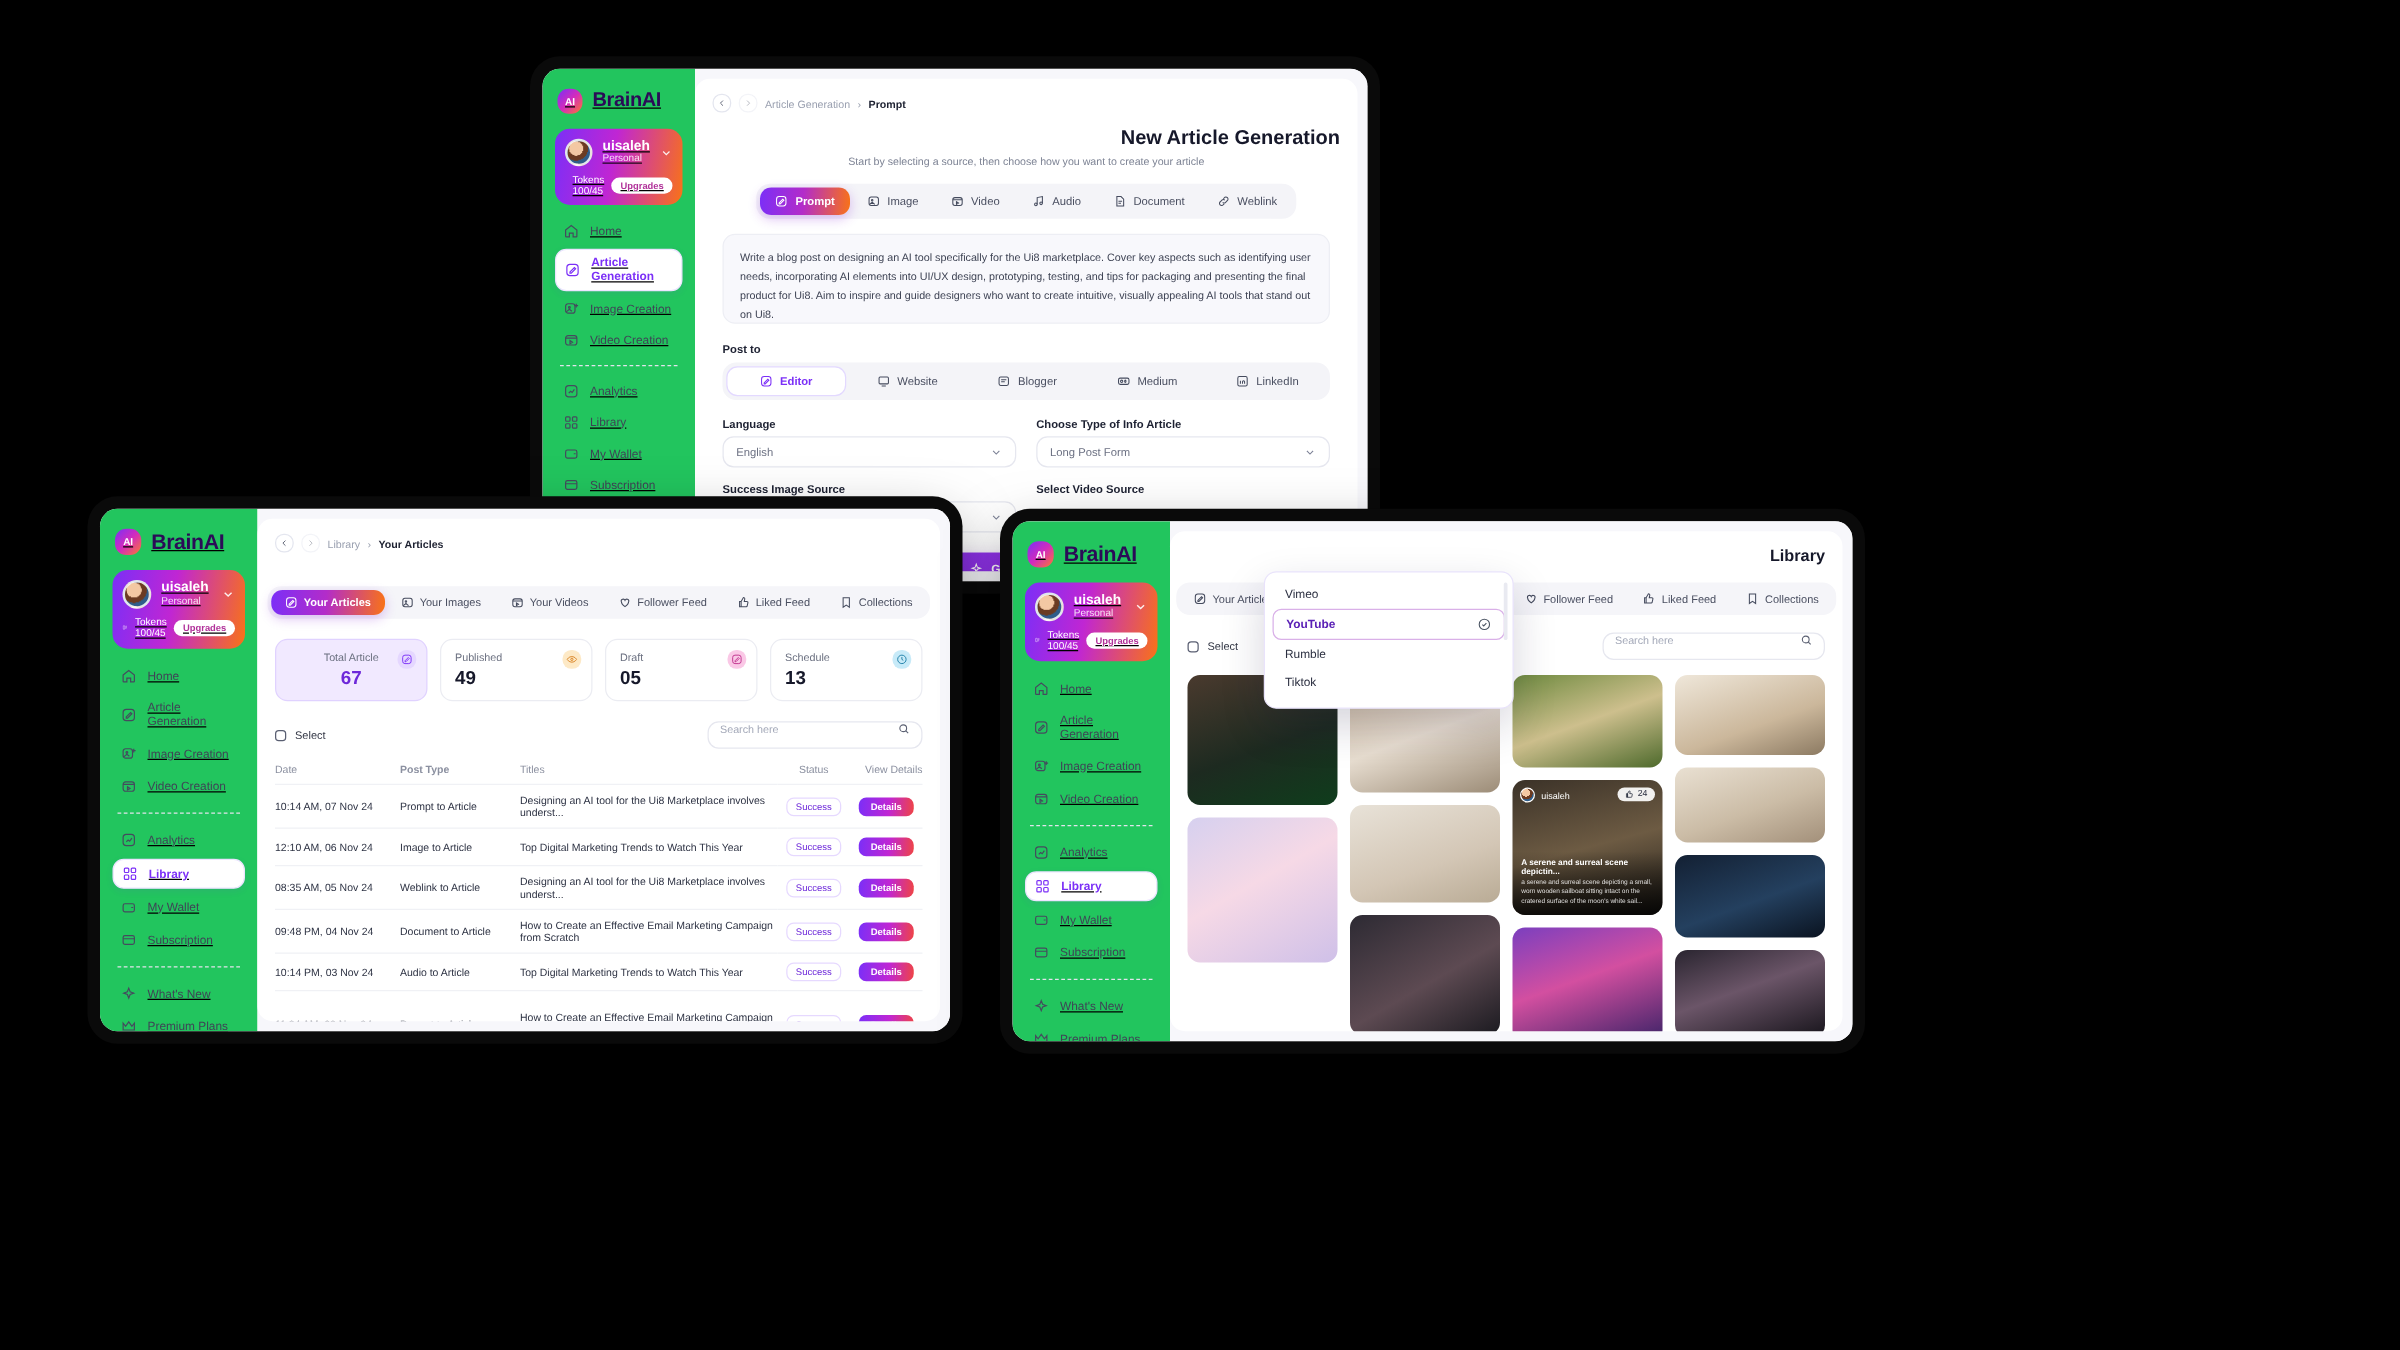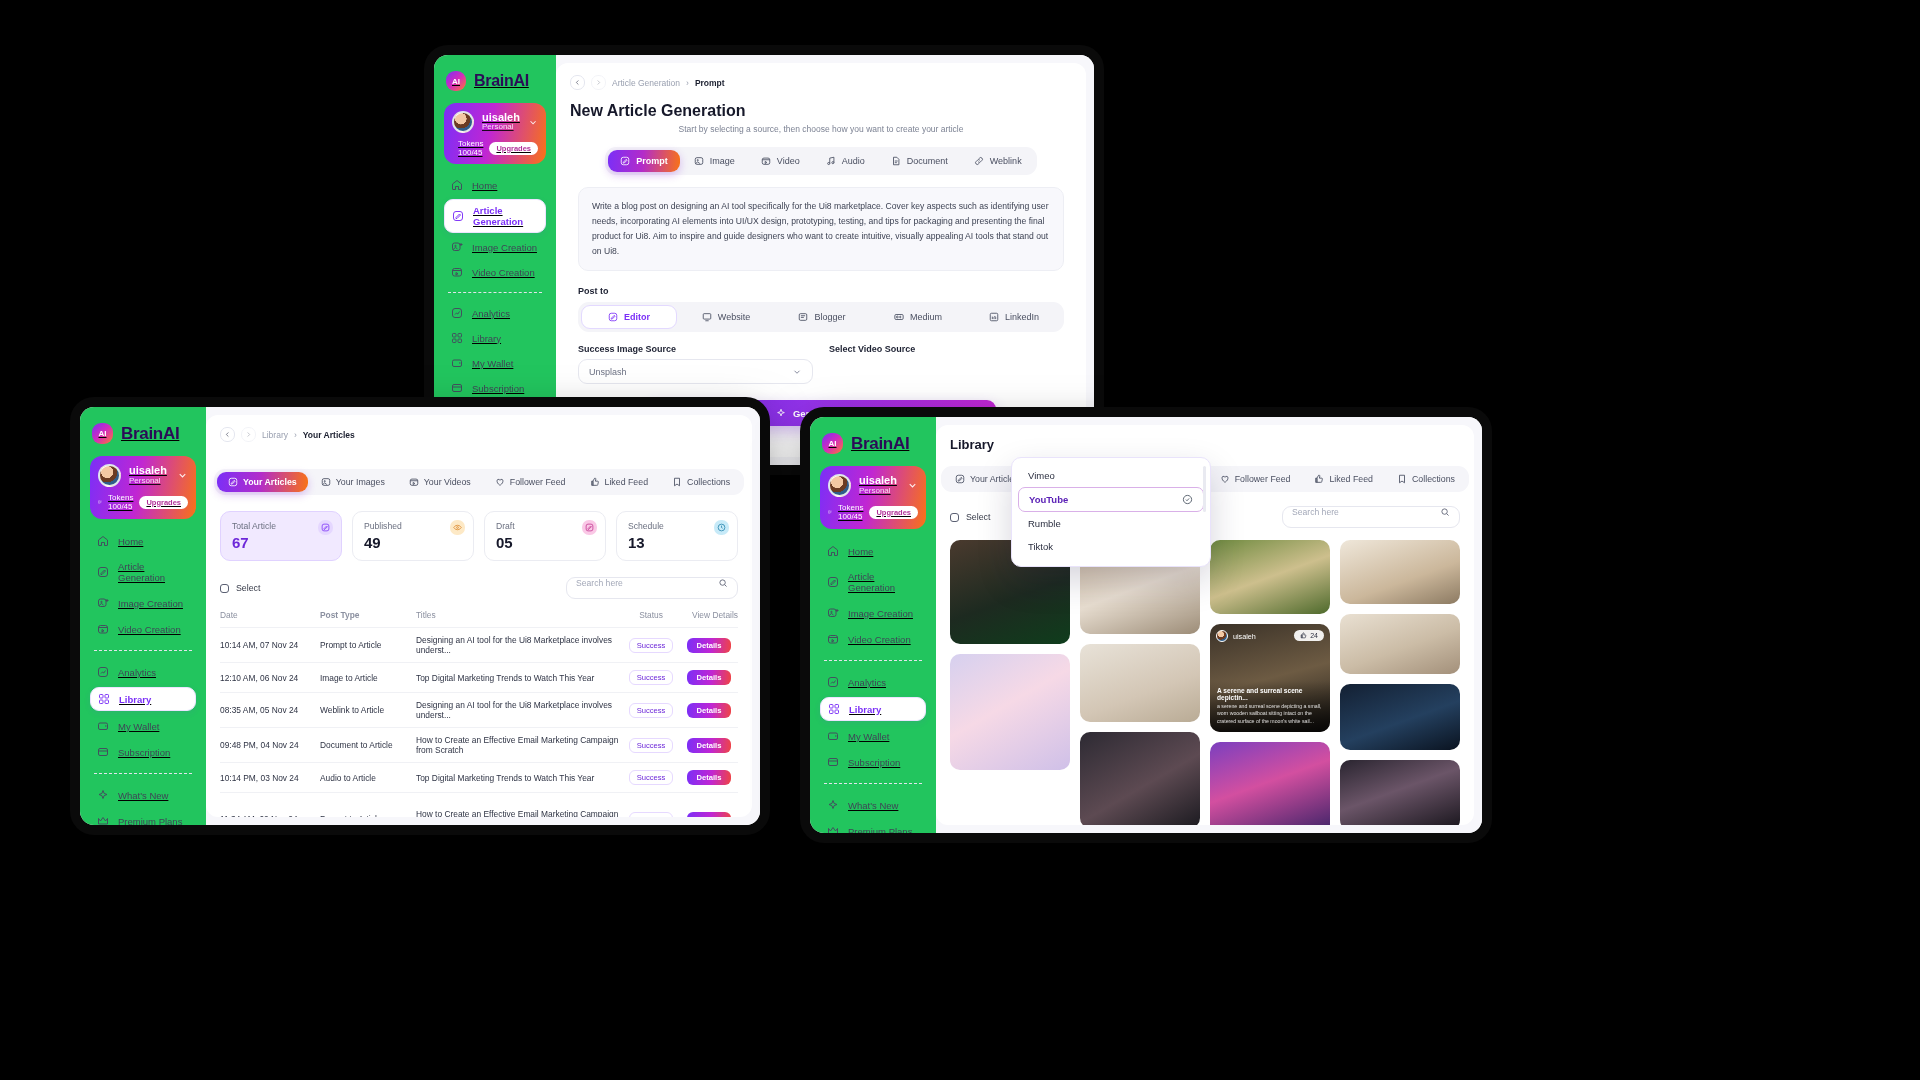--- a/index.html
+++ b/index.html
@@ -56,21 +56,21 @@
   }
   .ico { flex:none; display:inline-flex; align-items:center; justify-content:center; color:#454b5e; }
   .navitem.active .ico { color:#7b2ff7; }
   .divider { border-top:1px dashed #e2e4ec; }
   
   .main { flex:1; background:#f7f7fb; display:flex; flex-direction:column; min-width:0; }
   .panel { background:#fff; border-radius:12px; flex:1; min-height:0; display:flex; flex-direction:column; overflow:hidden; }
   .crumbs { display:flex; align-items:center; color:#9aa0b0; }
   .navbtn { border:1px solid #e4e6ef; border-radius:7px; display:flex;align-items:center;justify-content:center;color:#5c6173; background:#fff; }
   .crumb-cur { color:#1c2030; font-weight:600; }
-  .page-title { text-align:left; font-weight:700; color:#16182a; }
+  .page-title { text-align:right; font-weight:700; color:#16182a; }
   .page-sub { text-align:center; color:#7d8394; }
   .segbar { display:inline-flex; background:#f4f4f8; border-radius:11px; align-items:center; }
   .seg { display:flex;align-items:center;gap:6px; color:#4a4f61; border-radius:9px; white-space:nowrap; }
   .seg.active {
     background:linear-gradient(95deg,#7b2ff7 0%,#b32cc9 48%,#f97316 100%);
     color:#fff; font-weight:600;
     box-shadow:0 3px 9px rgba(139,44,214,.30);
   }
   .seg.active .ico { color:#fff; }
   .seg.outline { background:#fff; border:1px solid #e3d9ff; color:#7b2ff7; font-weight:600; }
@@ -400,20 +400,40 @@
                 <svg width="10" height="10" viewBox="0 0 24 24" fill="none" stroke="currentColor" stroke-width="2">
                   <rect x="3" y="3" width="18" height="18" rx="3"></rect>
                   <path d="M8 11v6M8 8v.01M12 17v-4a2 2 0 014 0v4"></path>
                 </svg>
               </span>
             <span>LinkedIn</span>
           </div>
         </div>
       </div>
 
+      <div style="display:flex;gap:16px;margin:14px 8px 0;">
+        <div style="flex:1;">
+          <div class="flabel" style="font-size:9px;margin-bottom:5px;">Language</div>
+          <div class="select" style="padding:7px 10px;font-size:9px;height:25px;">
+            <span>English</span>
+            <svg class="chevd" width="10" height="10" viewBox="0 0 24 24" fill="none" stroke="currentColor" stroke-width="2.2">
+                <path d="M6 9l6 6 6-6"></path>
+              </svg>
+          </div>
+        </div>
+        <div style="flex:1;">
+          <div class="flabel" style="font-size:9px;margin-bottom:5px;">Choose Type of Info Article</div>
+          <div class="select" style="padding:7px 10px;font-size:9px;height:25px;">
+            <span>Long Post Form</span>
+            <svg class="chevd" width="10" height="10" viewBox="0 0 24 24" fill="none" stroke="currentColor" stroke-width="2.2">
+                <path d="M6 9l6 6 6-6"></path>
+              </svg>
+          </div>
+        </div>
+      </div>
 
       <div style="display:flex;gap:16px;margin:12px 8px 0;">
         <div style="flex:1;">
           <div class="flabel" style="font-size:9px;margin-bottom:5px;">Success Image Source</div>
           <div class="select" style="padding:7px 10px;font-size:9px;height:25px;">
             <span>Unsplash</span>
             <svg class="chevd" width="10" height="10" viewBox="0 0 24 24" fill="none" stroke="currentColor" stroke-width="2.2">
                 <path d="M6 9l6 6 6-6"></path>
               </svg>
           </div>
@@ -664,21 +684,21 @@
                 <svg width="10" height="10" viewBox="0 0 24 24" fill="none" stroke="currentColor" stroke-width="2">
                   <path d="M6 3h12v18l-6-4-6 4z"></path>
                 </svg>
               </span>
             <span>Collections</span>
           </div>
         </div>
       </div>
 
       <div class="stats" style="gap:10px;margin-top:16px;">
-        <div class="stat first" style="padding:9px 11px;">
+        <div class="stat first" style="padding:9px 11px;text-align:center;">
           <div class="lbl" style="font-size:8.6px;">Total Article</div>
           <div class="val" style="font-size:15px;margin-top:3px;">67</div>
           <span class="statico" style="right:8px;top:8px;width:15px;height:15px;background:#e5d7ff;color:#7b2ff7;">
               <svg width="9" height="9" viewBox="0 0 24 24" fill="none" stroke="currentColor" stroke-width="2">
                 <rect x="3" y="3" width="18" height="18" rx="5"></rect>
                 <path d="M8 15l7-7 2 2-7 7H8z"></path>
               </svg>
             </span>
         </div>
         <div class="stat" style="padding:9px 11px;">

